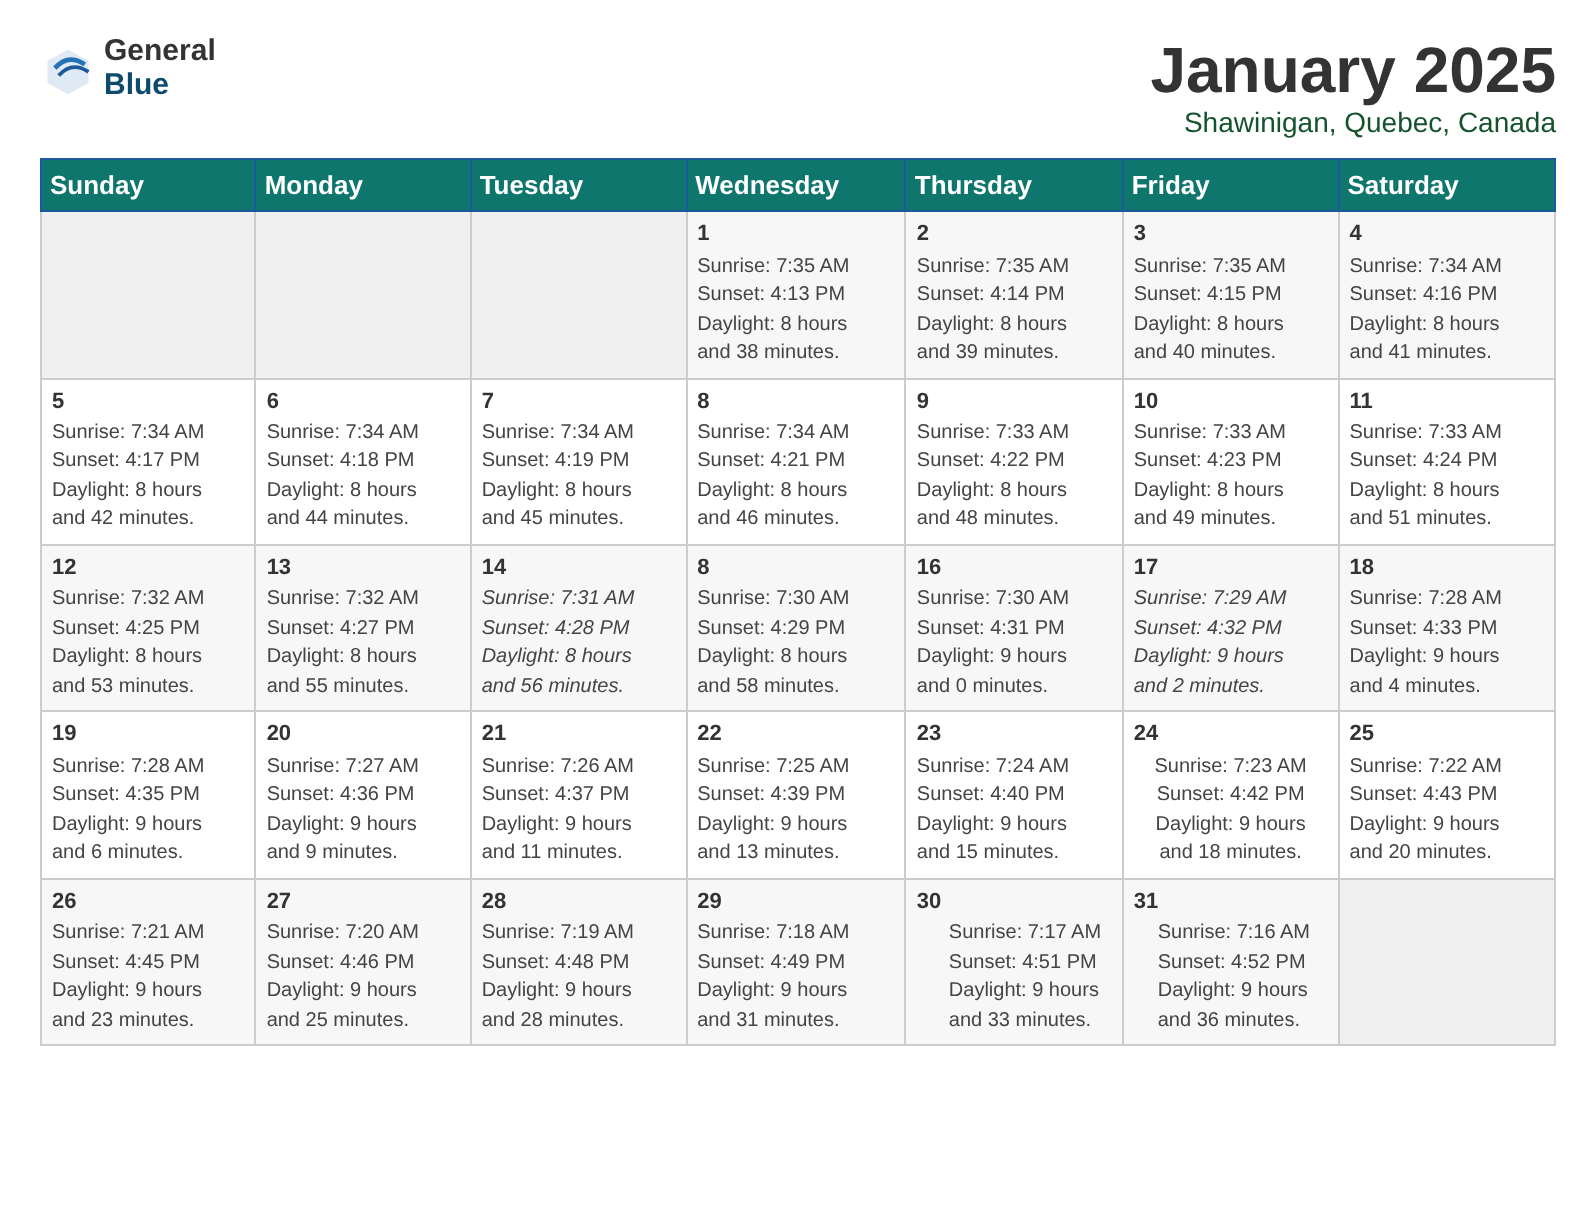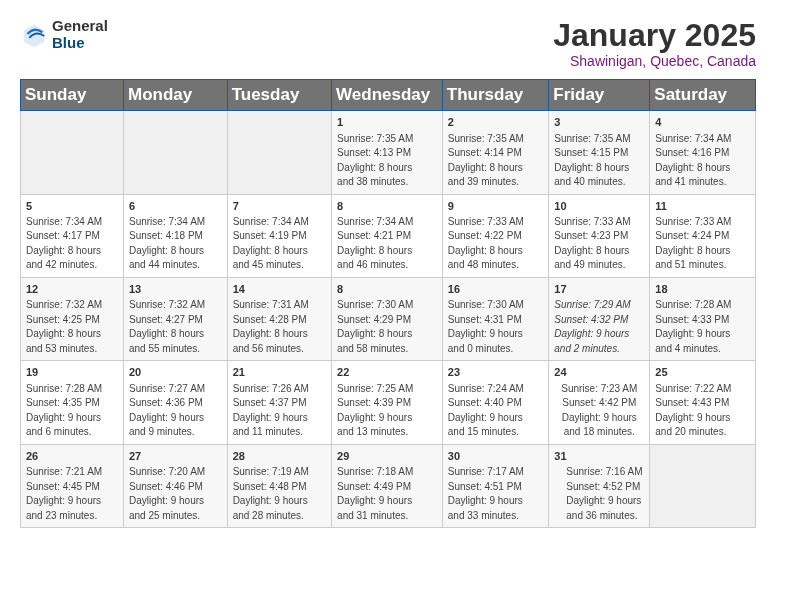--- a/index.html
+++ b/index.html
@@ -6,21 +6,21 @@
     body {
       font-family: Arial, sans-serif;
       background: #fff;
       width: 792px;
       height: 612px;
       overflow: hidden;
     }
     .page {
       width: 792px;
       height: 540px;
-      padding: 18px 36px 10px 20px;
+      padding: 18px 14px 10px 20px;
     }
     .header {
       display: flex;
       justify-content: space-between;
       align-items: flex-start;
       margin-bottom: 10px;
     }
     .logo {
       display: flex;
       align-items: center;
@@ -41,34 +41,34 @@
       text-align: right;
     }
     .month-title {
       font-size: 32px;
       font-weight: bold;
       color: #333;
       line-height: 1.1;
     }
     .subtitle {
       font-size: 14px;
-      color: #701a75;
+      color: #14532d;
       text-align: right;
     }
     .calendar {
       width: 100%;
       border-collapse: collapse;
       font-size: 9.5px;
     }
     .calendar thead tr th {
-      background-color: #737373;
+      background-color: #0f766e;
       color: #fff;
       padding: 5px 4px;
       text-align: left;
-      font-size: 17px;
+      font-size: 13px;
       font-weight: bold;
       border: 1px solid #1a5a9a;
     }
     .calendar tbody tr td {
       vertical-align: top;
       border: 1px solid #ccc;
       padding: 4px 5px;
       width: 113px;
       height: 80px;
       background: #fff;
@@ -225,21 +225,21 @@
           </td>
           <td>
             <span class="day-num">13</span>
             <div class="day-info" style="white-space: pre-line;">Sunrise: 7:32 AM
 Sunset: 4:27 PM
 Daylight: 8 hours
 and 55 minutes.</div>
           </td>
           <td>
             <span class="day-num">14</span>
-            <div class="day-info" style="white-space: pre-line;">Sunrise: 7:31 AM
+            <div class="day-info" style="white-space: pre-line; font-style: italic;">Sunrise: 7:31 AM
 Sunset: 4:28 PM
 Daylight: 8 hours
 and 56 minutes.</div>
           </td>
           <td>
             <span class="day-num">8</span>
             <div class="day-info" style="white-space: pre-line;">Sunrise: 7:30 AM
 Sunset: 4:29 PM
 Daylight: 8 hours
 and 58 minutes.</div>
@@ -341,21 +341,21 @@
           </td>
           <td>
             <span class="day-num">29</span>
             <div class="day-info" style="white-space: pre-line;">Sunrise: 7:18 AM
 Sunset: 4:49 PM
 Daylight: 9 hours
 and 31 minutes.</div>
           </td>
           <td>
             <span class="day-num">30</span>
-            <div class="day-info" style="white-space: pre-line;">Sunrise: 7:17 AM
+            <div class="day-info" style="white-space: pre-line; margin-left: 16px;">Sunrise: 7:17 AM
 Sunset: 4:51 PM
 Daylight: 9 hours
 and 33 minutes.</div>
           </td>
           <td>
             <span class="day-num">31</span>
             <div class="day-info" style="white-space: pre-line; margin-left: 12px;">Sunrise: 7:16 AM
 Sunset: 4:52 PM
 Daylight: 9 hours
 and 36 minutes.</div>

